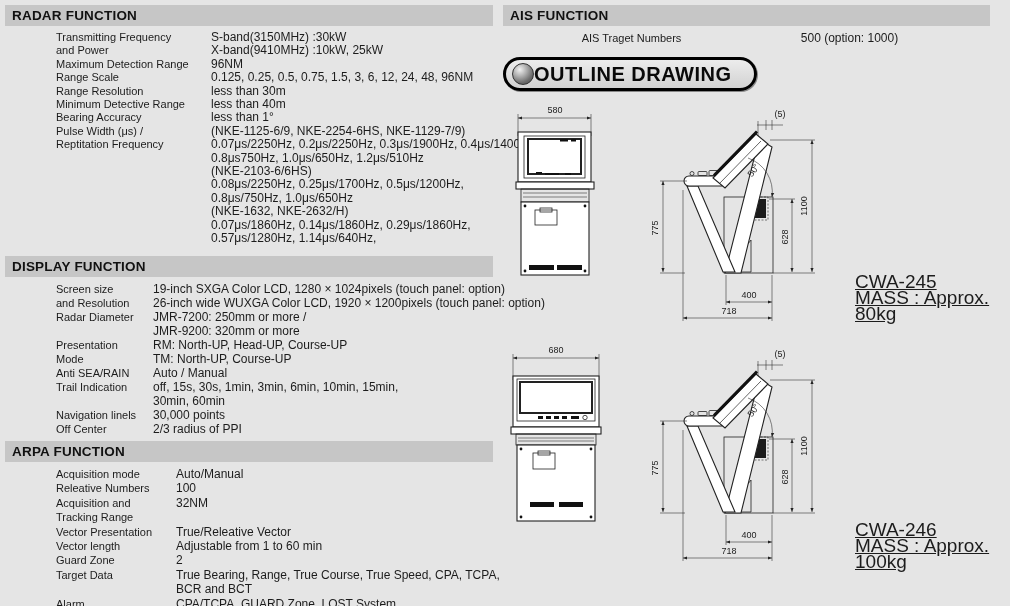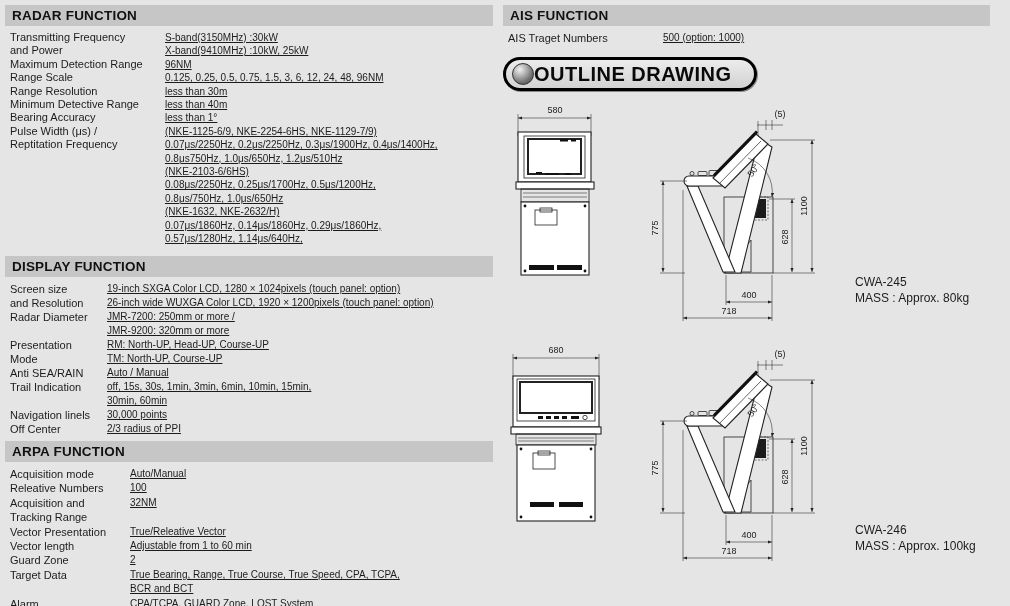--- a/index.html
+++ b/index.html
@@ -2,53 +2,53 @@
 <html><head>
 <meta charset="utf-8">
 <style>
   * { margin:0; padding:0; box-sizing:border-box; }
   body { background:#fff; font-family:"Liberation Sans", sans-serif; }
   .page { position:relative; width:1010px; height:606px; background:#e5e5e5; overflow:hidden; color:#1a1a1a; }
 
   .sec { position:absolute; }
   .sec-header { height:21px; background:#c6c6c6; display:flex; align-items:center; padding-left:7px; }
   .sec-header .t { font-size:13.5px; font-weight:bold; color:#111; letter-spacing:0.2px; }
-  .rows { padding:5px 0 0 5px; }
+  .rows { padding:5px 0 0 5px;margin-left:46px; }
   .row { display:flex; align-items:flex-start; }
   .row .lbl { flex:none; font-size:11px; color:#1c1c1c; white-space:nowrap; }
-  .row .val { flex:1; font-size:10px; color:#1c1c1c; white-space:nowrap;text-decoration:underline; }
+  .row .val { flex:1; font-size:12px; color:#1c1c1c; white-space:nowrap; }
 
   .sec-radar   { left:5px; top:5px;   width:488px; }
   .sec-radar   .row { line-height:13.4px; }
   .sec-radar   .lbl { width:155px; }
   .sec-display { left:5px; top:256px; width:488px; }
   .sec-display .row { line-height:14px;align-items:center; }
   .sec-display .lbl { width:97px; }
   .sec-arpa    { left:5px; top:441px; width:488px; }
   .sec-arpa    .row { line-height:14.4px; }
   .sec-arpa    .lbl { width:120px; }
-  .sec-ais     { left:503px; top:5px; width:487px; }
+  .sec-ais     { left:503px; top:5px; width:487px;text-align:center; }
   .sec-ais     .row { line-height:14px; }
   .sec-ais     .lbl { width:155px; }
 
   .outline-btn { position:absolute; left:503px; top:57px; width:254px; height:34px;
     border:3px solid #000; border-radius:18px;
     background:linear-gradient(#ececec, #d2d2d2);
     display:flex; align-items:center; padding-left:6px; box-shadow:1px 1px 0 #888; }
   .sphere { width:22px; height:22px; border-radius:50%; flex:none;
     background:radial-gradient(circle at 34% 28%, #f2f2f2, #a9a9a9 38%, #6c6c6c 68%, #4a4a4a 100%);
     border:1px solid #333; }
   .outline-btn .t { font-size:20px; font-weight:bold; color:#0a0a0a; letter-spacing:0.5px; }
 
   .drawing { position:absolute; left:503px; width:507px; }
   .drawing-1 { top:100px; height:240px; }
   .drawing-2 { top:340px; height:246px; }
   .front-svg { position:absolute; left:2px; top:2px; }
   .side-svg  { position:absolute; left:142px; top:0; }
-  .model-block { position:absolute; left:352px; font-size:12px; color:#1c1c1c; line-height:16px; }
+  .model-block { position:absolute; left:352px; font-size:19px; color:#1c1c1c; line-height:16px;text-decoration:underline; }
   .drawing-1 .model-block { top:174px; }
   .drawing-2 .model-block { top:182px; }
 
   svg text { font-family:"Liberation Sans", sans-serif; font-size:9px; fill:#222; }
   .thin  { stroke:#333; stroke-width:0.6; fill:none; }
   .edge  { stroke:#222; stroke-width:1.1; fill:#fff; }
   .edge2 { stroke:#222; stroke-width:0.8; fill:none; }
 </style>
 </head>
 <body>

